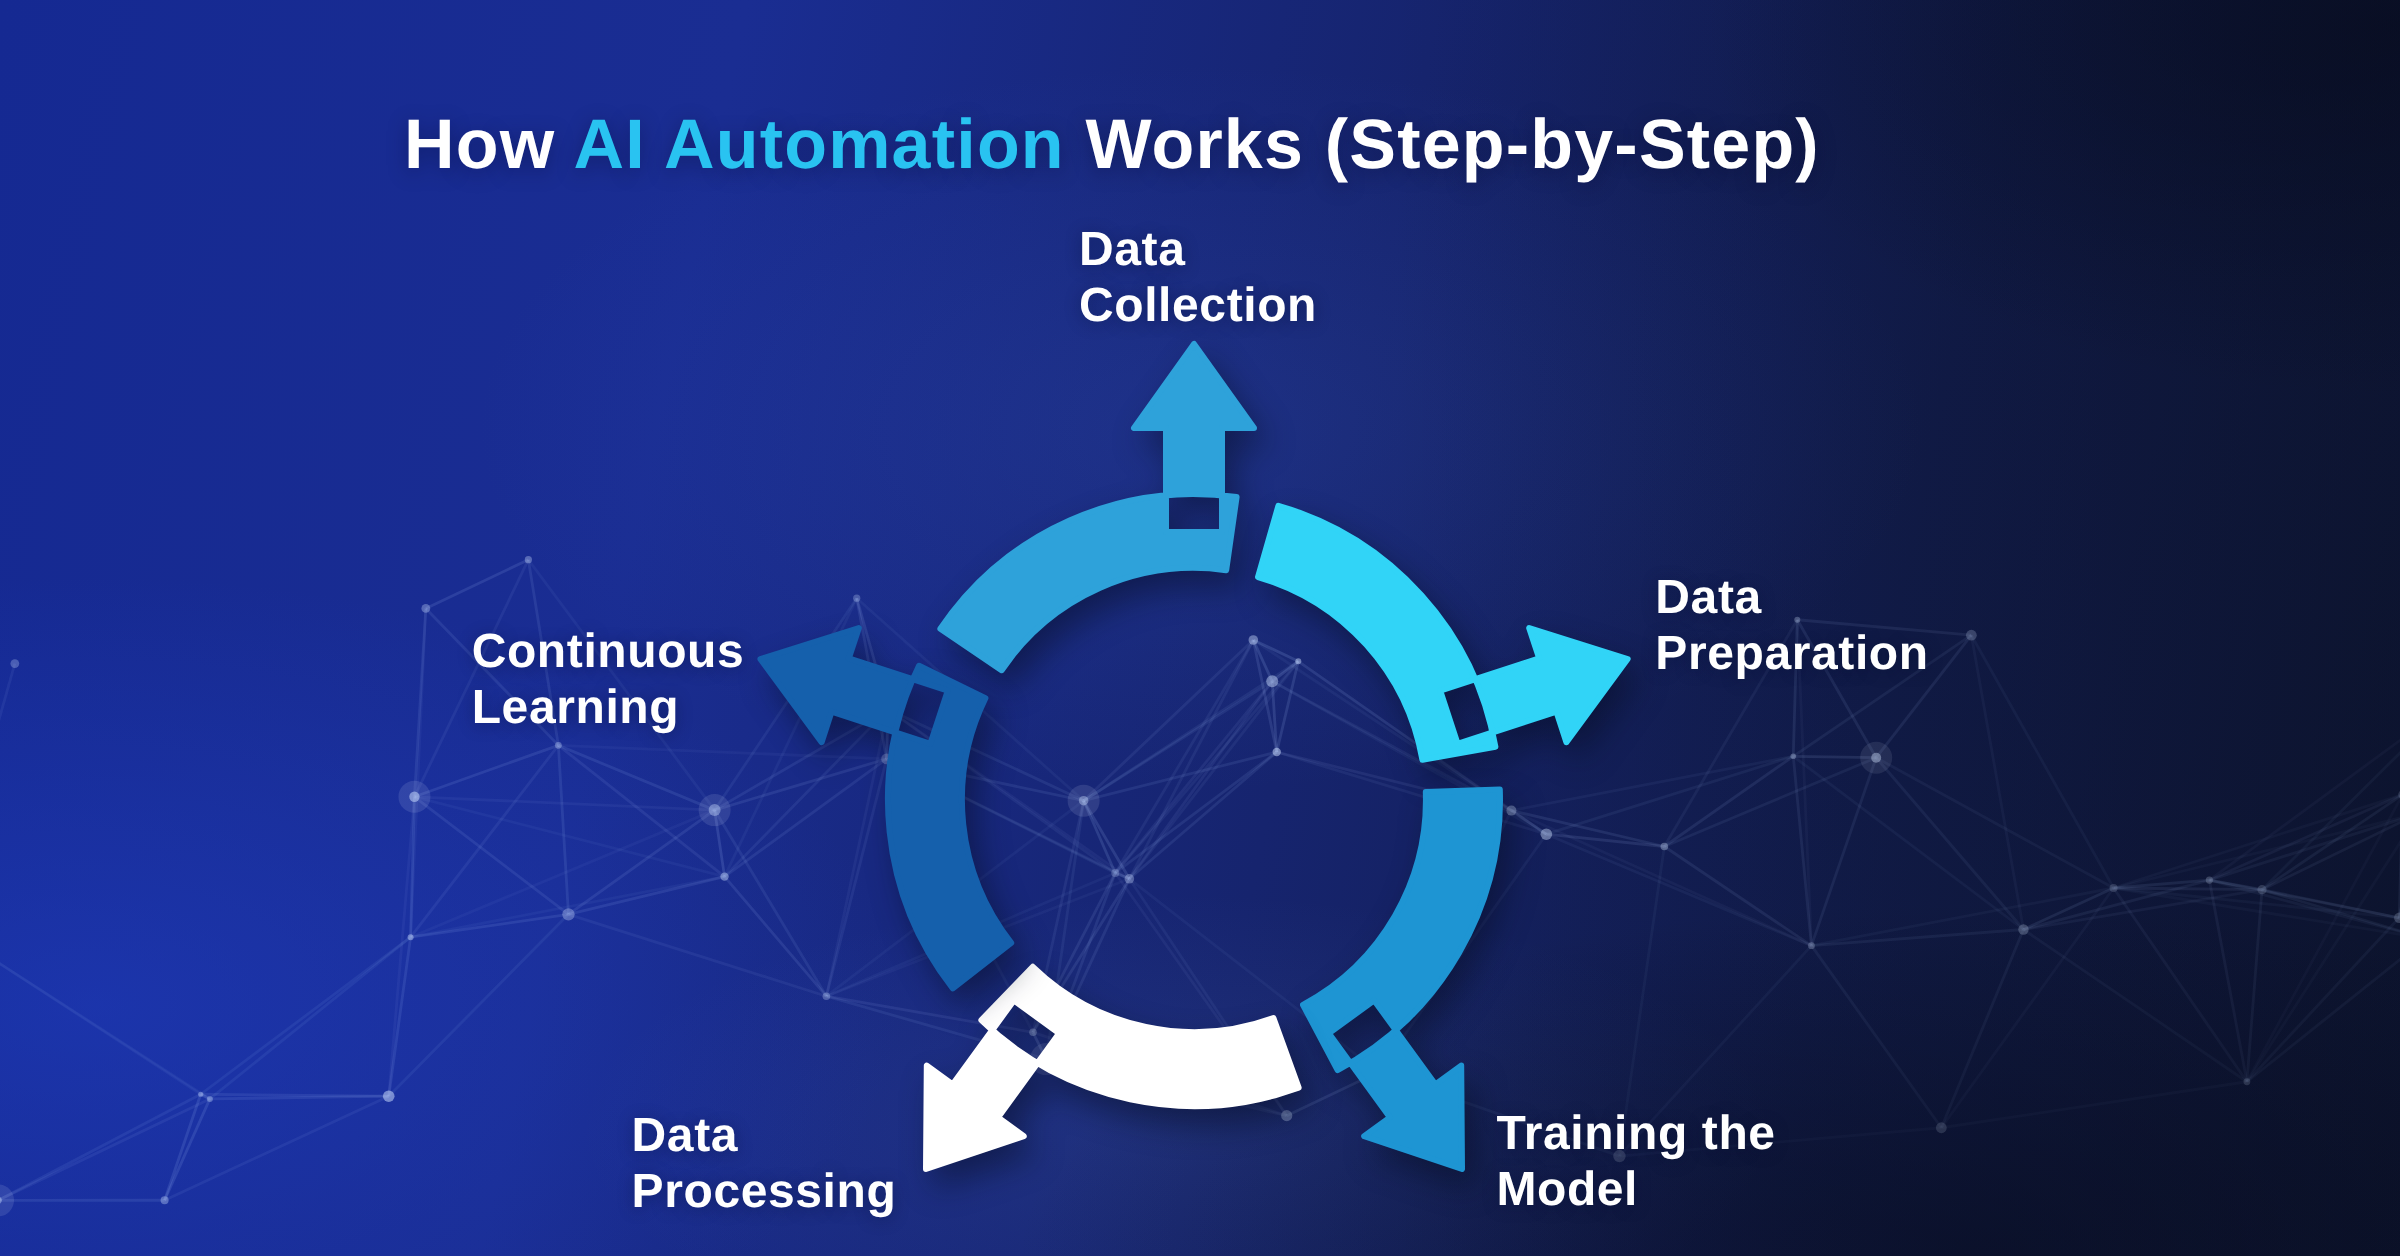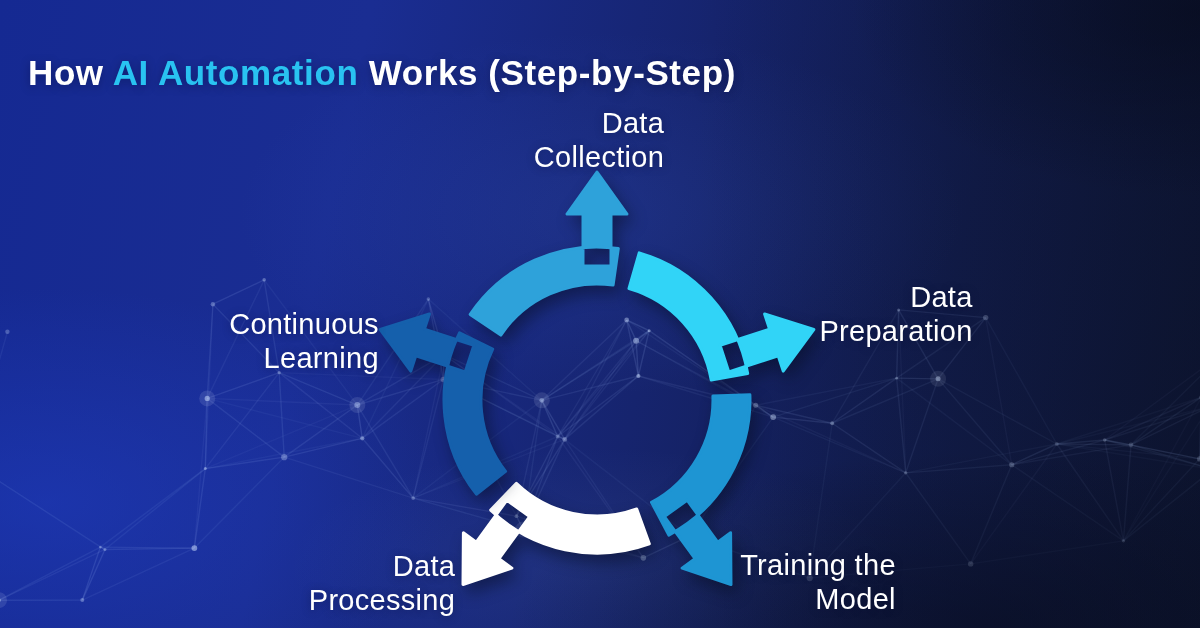--- a/index.html
+++ b/index.html
@@ -29,31 +29,30 @@
   }
   #plexus{display:block;}
   #diagram{display:block;}
   .arrow{
     stroke-width:3;stroke-linejoin:round;
     filter:drop-shadow(5px 8px 8px rgba(3,8,25,.45));
   }
   .page-title{
     position:absolute;left:0;top:73px;width:1112px;
     transform:translateY(-50%);
-    text-align:left;color:#ffffff;
+    text-align:center;color:#ffffff;
     font-size:35px;font-weight:600;letter-spacing:.6px;
     text-shadow:0 2px 10px rgba(0,10,40,.35);
     white-space:nowrap;
-    padding-left:28px;
   }
   .page-title .hl{color:#29c3f1;}
   .step-label{
     position:absolute;transform:translate(-50%,-50%);
-    color:#ffffff;font-size:29px;font-weight:400;line-height:1.18;
-    letter-spacing:.3px;text-align:right;white-space:pre-line;
+    color:#ffffff;font-size:24px;font-weight:700;line-height:1.18;
+    letter-spacing:.3px;text-align:left;white-space:pre-line;
     text-shadow:0 1px 8px rgba(0,15,50,.4);
   }
   .pos0{left:599px;top:140px;}
   .pos1{left:896px;top:314px;}
   .pos2{left:818px;top:582px;}
   .pos3{left:382px;top:583px;}
   .pos4{left:304px;top:313px;margin-top:28px;}
 </style>
 </head>
 <body>

